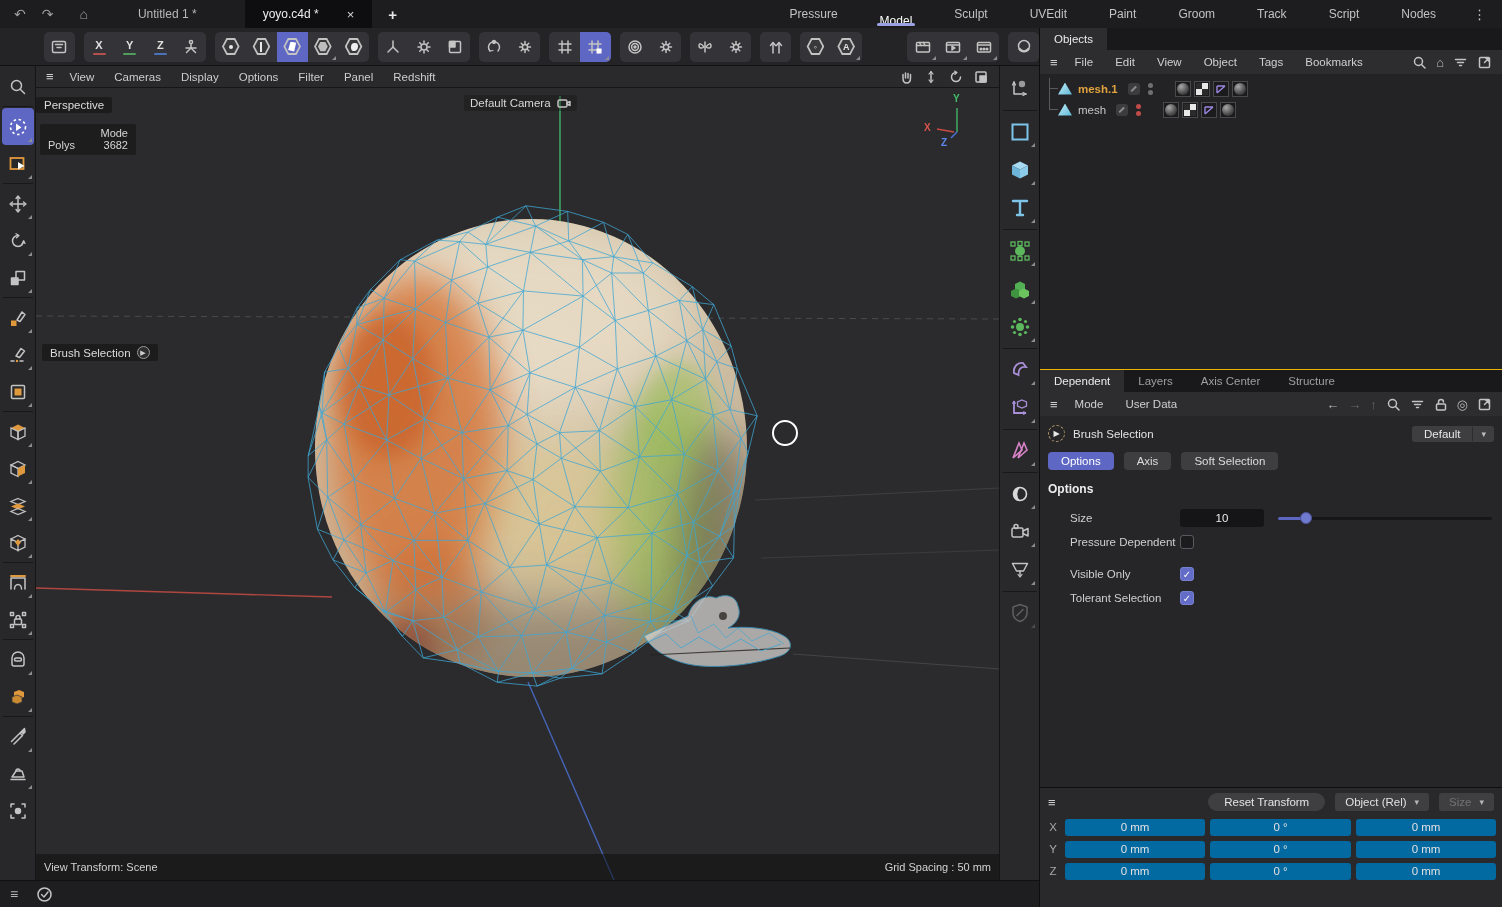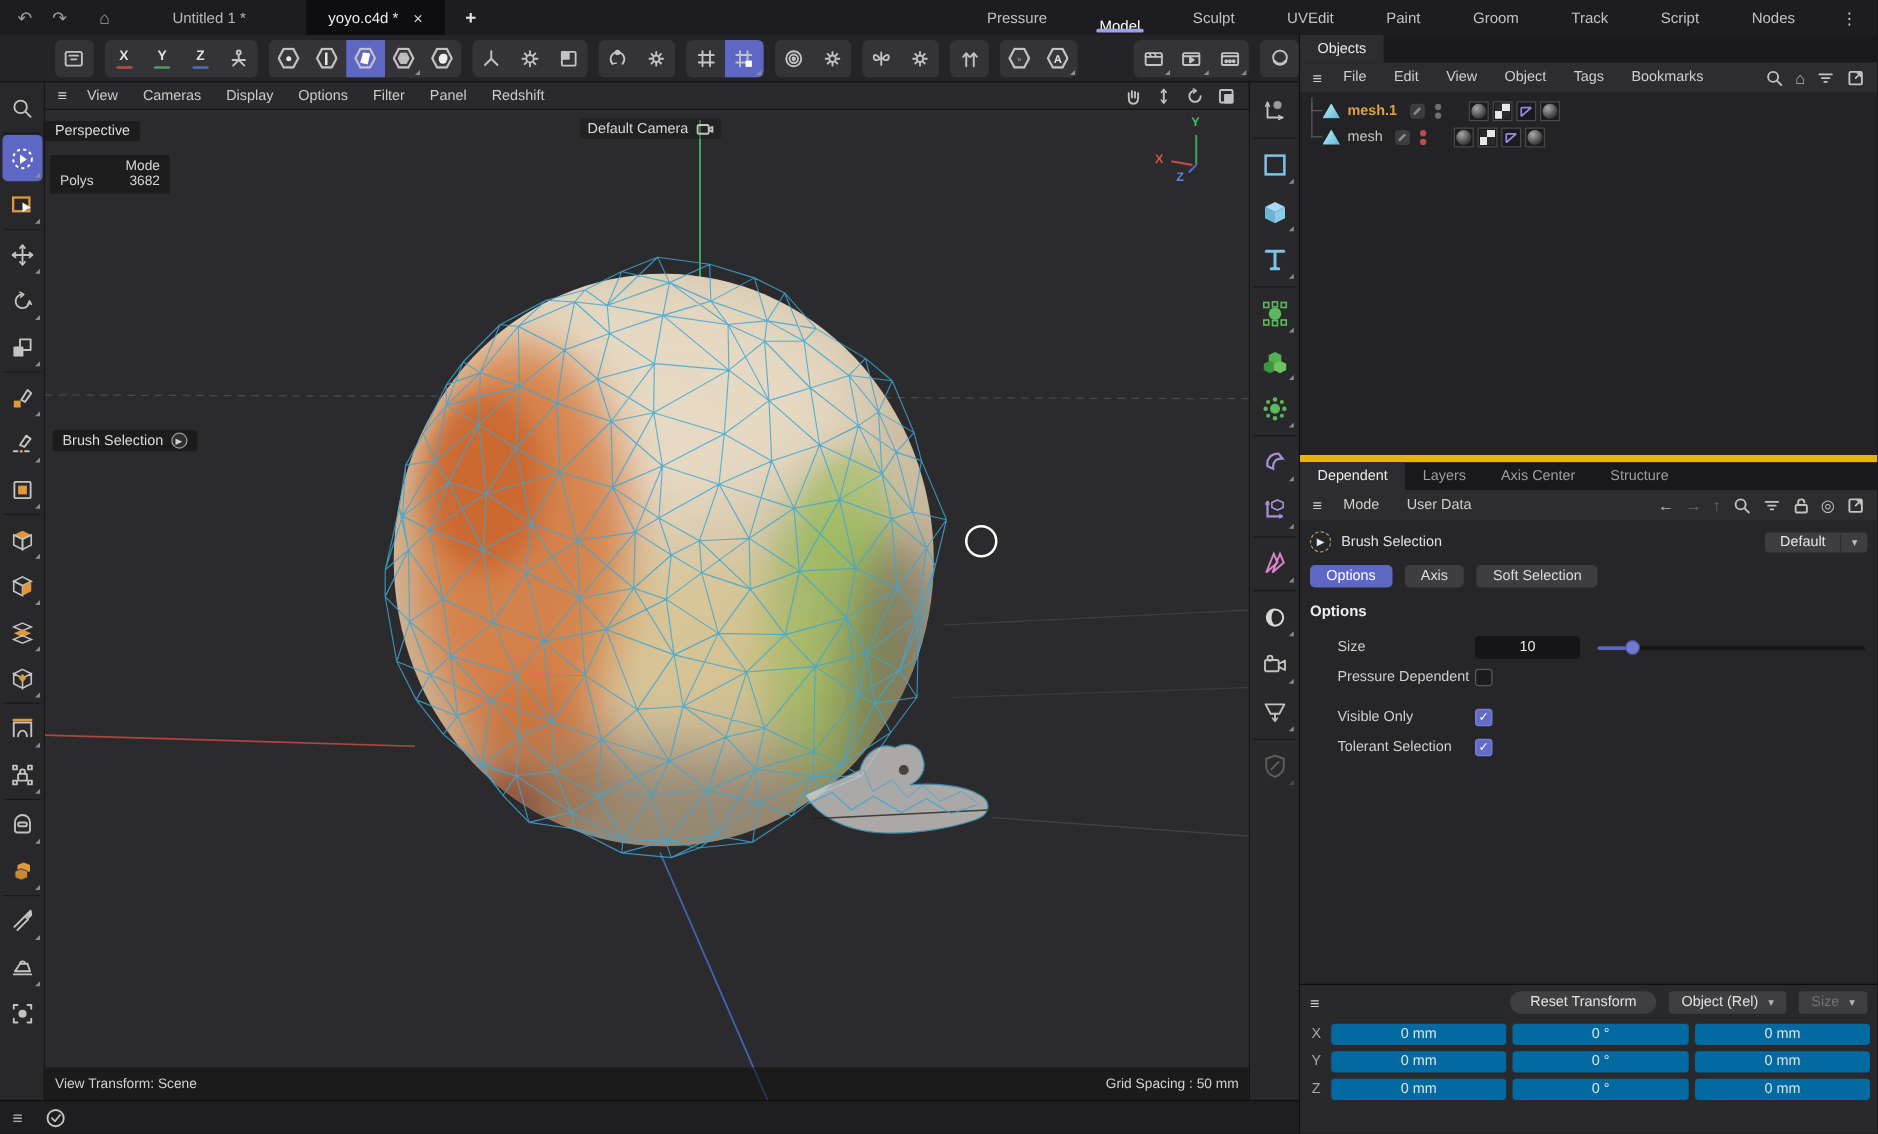--- a/index.html
+++ b/index.html
@@ -5,21 +5,21 @@
 *{margin:0;padding:0;box-sizing:border-box;}
 html,body{background:#141414;}
 body{font-family:"Liberation Sans",sans-serif;color:#c6c6c6;}
 #app{width:1502px;height:907px;display:flex;flex-direction:column;overflow:hidden;background:#222224;user-select:none;}
 
 
 .titlebar{height:28px;background:#1d1d1f;display:flex;align-items:stretch;font-size:12px;flex:0 0 auto;}
 .tb-icons{display:flex;align-items:center;gap:16px;padding:0 14px;color:#9f9f9f;font-size:14px;}
 .tb-ic{cursor:default;}
 .doc-tab{display:flex;align-items:center;padding:0 18px;color:#b8b8b8;}
-.doc-tab.active{background:#0e0e10;color:#ededed;gap:12px;}
+.doc-tab.active{background:#0e0e10;color:#ededed;gap:28px;}
 .tab-close{color:#d6d6d6;font-size:13px;line-height:1;}
 .tab-add{padding:0 16px;display:flex;align-items:center;color:#e6e6e6;font-size:15px;font-weight:bold;}
 .layout-menus{margin-left:auto;display:flex;align-items:stretch;}
 .lmenu{padding:0 21px;display:flex;align-items:center;position:relative;color:#c2c2c2;}
 .lmenu.active{color:#ffffff;margin-top:13px;}
 .lmenu.active::after{content:"";position:absolute;bottom:2px;left:18px;right:18px;height:3px;border-radius:2px;background:#9aa2e4;}
 .kebab{padding:0 16px;display:flex;align-items:center;color:#cfcfcf;font-size:13px;}
 
 
 #bodyrow{flex:1;display:flex;min-height:0;}
@@ -86,21 +86,21 @@
 .ptabs{height:22px;background:#19191b;display:flex;align-items:stretch;font-size:11.5px;flex:0 0 auto;}
 .ptab{padding:0 14px;display:flex;align-items:center;color:#9f9f9f;}
 .ptab.active{background:#2d2d30;color:#eaeaea;}
 .pmenubar{height:24px;background:#2d2d30;display:flex;align-items:center;font-size:11.5px;padding:0 8px;gap:0;color:#cfcfcf;flex:0 0 auto;}
 .pmenu{padding:0 11px;}
 .pm-icons{margin-left:auto;display:flex;align-items:center;gap:9px;padding-right:2px;color:#b9b9b9;}
 .pm-icons .txtic{font-size:13px;line-height:1;}
 .dim{opacity:.4;}
 
 
-#objects-panel{height:342px;display:flex;flex-direction:column;border-bottom:6px solid #eab308;}
+#objects-panel{height:342px;display:flex;flex-direction:column;border-bottom:1px solid #eab308;}
 #obj-tree{flex:1;background:#232325;padding-top:4px;font-size:11.5px;}
 .orow{height:21px;display:flex;align-items:center;position:relative;padding-left:18px;}
 .treeline{position:absolute;left:9px;top:0;width:9px;height:11px;border-left:1px solid #5a5a5a;border-bottom:1px solid #5a5a5a;}
 .orow.first .treeline{top:4px;height:7px;}
 .orow .cont{position:absolute;left:9px;top:0;width:1px;height:21px;background:#5a5a5a;}
 .objicon{width:14px;height:12px;clip-path:polygon(50% 0,100% 100%,0 100%);background:linear-gradient(135deg,#bfeefc,#5fb6d4);margin-right:6px;flex:0 0 auto;}
 .oname{margin-right:10px;}
 .oname.sel{color:#e0a23e;font-weight:bold;}
 .otoggle{width:12px;height:12px;border-radius:3px;background:#3c3c3f;margin-right:8px;position:relative;}
 .otoggle::after{content:"";position:absolute;left:2px;top:5px;width:7px;height:1.5px;background:#8b8b8e;transform:rotate(-45deg);}

